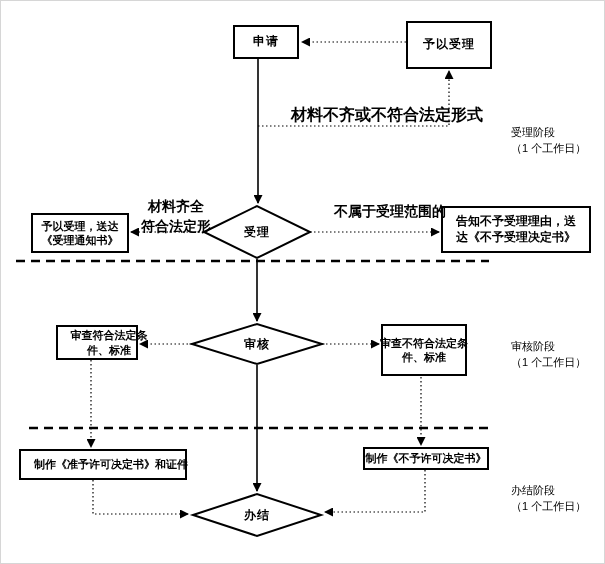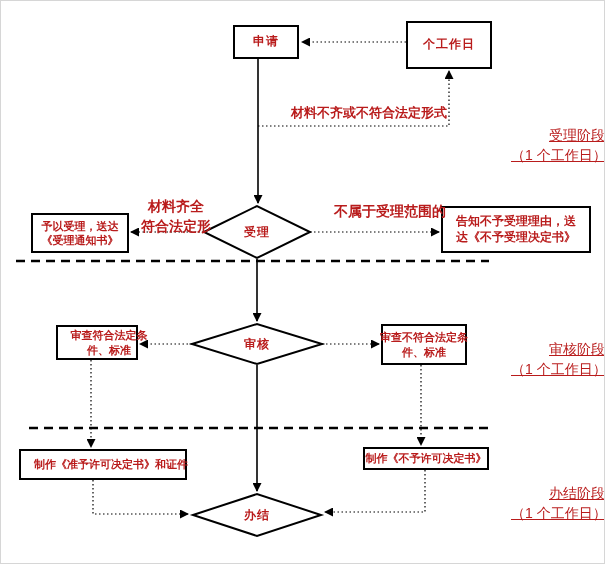--- a/index.html
+++ b/index.html
@@ -4,21 +4,21 @@
 <style>
   html, body { margin: 0; padding: 0; background: #ffffff; }
   #canvas {
     position: relative;
     width: 605px;
     height: 564px;
     background: #ffffff;
     border: 1px solid #d6d6d6;
     box-sizing: border-box;
     font-family: "Liberation Sans", "DejaVu Sans", sans-serif;
-    color: #b91c1c;
+    color: #000000;
     overflow: hidden;
   }
   #connectors { position: absolute; left: 0; top: 0; width: 605px; height: 564px; }
   .box {
     position: absolute;
     border: 2px solid #000000;
     background: #ffffff;
     display: flex;
     flex-direction: column;
     align-items: center;
@@ -40,25 +40,24 @@
   .edge-label {
     position: absolute;
     text-align: center;
     font-size: 14px;
     font-weight: bold;
     line-height: 1.4;
     white-space: nowrap;
   }
   .stage-label {
     position: absolute;
-    text-align: right;
-    font-size: 14px;
+    text-align: left;
+    font-size: 11px;
     line-height: 1.45;
     white-space: nowrap;
-    text-decoration: underline;
   }
   .fs12 { font-size: 12px; font-weight: bold; letter-spacing: 1px; }
   .fs11 { font-size: 11px; font-weight: bold; }
 </style>
 </head>
 <body>
 
 <div id="canvas">
 
   <svg id="connectors" viewBox="0 0 605 564" xmlns="http://www.w3.org/2000/svg">
@@ -89,56 +88,56 @@
     <polygon points="203,231 256,205 309,231 256,257" fill="#ffffff" stroke="#000000" stroke-width="2"></polygon>
     <polygon points="191,343 256,323 321,343 256,363" fill="#ffffff" stroke="#000000" stroke-width="2"></polygon>
     <polygon points="192,514 256,493 320,514 256,535" fill="#ffffff" stroke="#000000" stroke-width="2"></polygon>
   </svg>
 
   <div class="box fs12" style="left:232px; top:24px; width:66px; height:34px;">
     <span>申请</span>
   </div>
 
   <div class="box fs12" style="left:405px; top:20px; width:86px; height:48px;">
-    <span>个工作日</span>
+    <span>予以受理</span>
   </div>
 
   <div class="box fs11" style="left:30px; top:212px; width:98px; height:40px;">
     <span>予以受理，送达</span>
     <span>《受理通知书》</span>
   </div>
 
   <div class="box fs12" style="left:440px; top:205px; width:150px; height:47px; letter-spacing:0;">
     <span>告知不予受理理由，送</span>
     <span>达《不予受理决定书》</span>
   </div>
 
   <div class="box fs11" style="left:55px; top:324px; width:82px; height:35px;padding-left:24px;">
     <span>审查符合法定条</span>
     <span>件、标准</span>
   </div>
 
-  <div class="box fs11" style="left:380px; top:323px; width:86px; height:41px;">
+  <div class="box fs11" style="left:380px; top:323px; width:86px; height:52px;">
     <span>审查不符合法定条</span>
     <span>件、标准</span>
   </div>
 
   <div class="box fs11" style="left:18px; top:448px; width:168px; height:31px;padding-left:16px;">
     <span>制作《准予许可决定书》和证件</span>
   </div>
 
   <div class="box fs11" style="left:362px; top:446px; width:126px; height:23px;">
     <span>制作《不予许可决定书》</span>
   </div>
 
   <div class="diamond-label" style="left:203px; top:205px; width:106px; height:52px;">受理</div>
   <div class="diamond-label" style="left:191px; top:323px; width:130px; height:40px;">审核</div>
   <div class="diamond-label" style="left:192px; top:493px; width:128px; height:42px;">办结</div>
 
-  <div class="edge-label" style="left:290px; top:103px; width:140px; font-size:13px;">材料不齐或不符合法定形式</div>
+  <div class="edge-label" style="left:290px; top:103px; width:140px; font-size:16px;">材料不齐或不符合法定形式</div>
 
   <div class="edge-label" style="left:136px; top:196px; width:78px;">
     <span>材料齐全</span><br>
     <span>符合法定形</span>
   </div>
 
   <div class="edge-label" style="left:333px; top:201px; width:100px;">不属于受理范围的</div>
 
   <div class="stage-label" style="left:510px; top:124px; width:94px;">
     <span>受理阶段</span><br>

